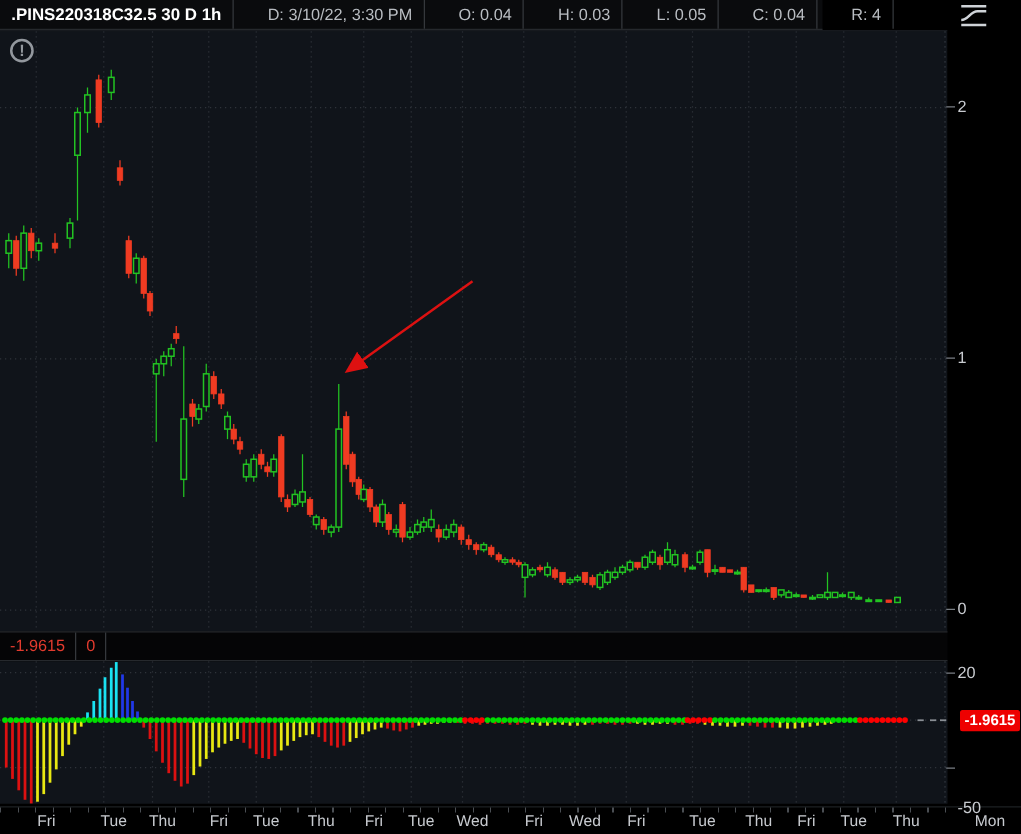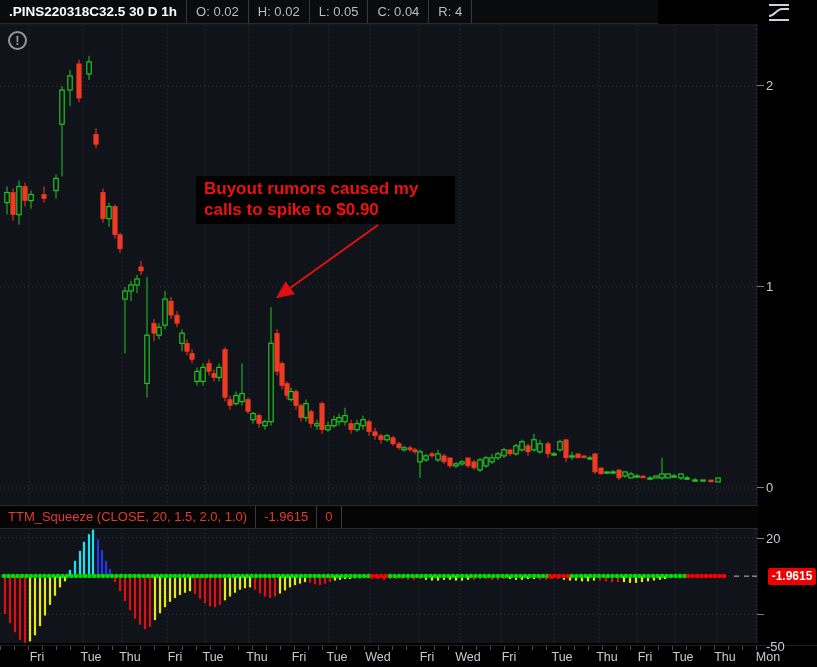--- a/index.html
+++ b/index.html
@@ -5,21 +5,21 @@
   * { margin:0; padding:0; box-sizing:border-box; }
   html,body { background:#000; }
   #app {
     position:relative; width:817px; height:667px; overflow:hidden;
     background:#000; font-family:"Liberation Sans", sans-serif;
     -webkit-font-smoothing:antialiased;
   }
   
   #header {
     position:absolute; left:0; top:0; width:658px; height:24px;
-    background:#0a0b0d; border-bottom:1px solid #26292d; display:flex; align-items:stretch;
+    background:#0a0b0d; border-bottom:1px solid #26292d; display:flex; align-items:stretch;gap:18px;
   }
   .hcell {
     padding:0 9px; line-height:23px; font-size:13px; color:#b9bdc2;
     border-right:1px solid #35383c; white-space:nowrap;
   }
   .hcell.title { color:#fff; font-weight:bold; font-size:13.5px; }
   #style-icon { position:absolute; right:25px; top:2px; width:26px; height:20px; cursor:pointer; }
   
   #main-plot {
     position:absolute; left:0; top:24px; width:758px; height:481px;
@@ -80,22 +80,23 @@
   }
   svg { position:absolute; left:0; top:0; }
 </style>
 </head>
 <body>
 
 <div id="app">
 
   <div id="header">
     <div class="hcell title">.PINS220318C32.5 30 D 1h</div>
-    <div class="hcell">O: 0.02</div>
-    <div class="hcell">H: 0.02</div>
+    <div class="hcell">D: 3/10/22, 3:30 PM</div>
+    <div class="hcell">O: 0.04</div>
+    <div class="hcell">H: 0.03</div>
     <div class="hcell">L: 0.05</div>
     <div class="hcell">C: 0.04</div>
     <div class="hcell">R: 4</div>
   </div>
 
   <div id="style-icon">
     <svg width="26" height="20" viewBox="0 0 26 20">
       <path d="M3 3 H23" stroke="#cfd3d8" stroke-width="2" fill="none"></path>
       <path d="M3 14 C 9 14, 10 7, 16 7 L23 7" stroke="#cfd3d8" stroke-width="2" fill="none"></path>
       <path d="M3 18 H23" stroke="#cfd3d8" stroke-width="2" fill="none"></path>
@@ -365,29 +366,24 @@
           <marker id="arrowhead" markerWidth="9" markerHeight="8" refX="7" refY="4" orient="auto">
             <polygon points="0 0, 9 4, 0 8" fill="#dd1111"></polygon>
           </marker>
         </defs>
         <line x1="378" y1="200" x2="279" y2="271" stroke="#dd1111" stroke-width="2" marker-end="url(#arrowhead)"></line>
       </svg>
   </div>
 
   <div id="info-icon"><span>!</span></div>
 
-  <div id="annotation-box">
-    <div>Buyout rumors caused my</div>
-    <div>calls to spike to $0.90</div>
-  </div>
 
   <div id="right-axis"></div>
 
   <div id="ind-label-bar">
-    <div class="icell">TTM_Squeeze (CLOSE, 20, 1.5, 2.0, 1.0)</div>
     <div class="icell">-1.9615</div>
     <div class="icell">0</div>
   </div>
 
   <div id="ind-plot">
     <svg id="ind-svg" width="758" height="114" viewBox="0 0 758 114">
         <line x1="29" y1="0" x2="29" y2="114" stroke="#2e333a" stroke-width="1" stroke-dasharray="1 3"></line>
         <line x1="83" y1="0" x2="83" y2="114" stroke="#2e333a" stroke-width="1" stroke-dasharray="1 3"></line>
         <line x1="122" y1="0" x2="122" y2="114" stroke="#2e333a" stroke-width="1" stroke-dasharray="1 3"></line>
         <line x1="167" y1="0" x2="167" y2="114" stroke="#2e333a" stroke-width="1" stroke-dasharray="1 3"></line>
@@ -714,21 +710,21 @@
       <div class="xlabel" style="left: 337px;">Tue</div>
       <div class="xlabel" style="left: 378px;">Wed</div>
       <div class="xlabel" style="left: 427px;">Fri</div>
       <div class="xlabel" style="left: 468px;">Wed</div>
       <div class="xlabel" style="left: 509px;">Fri</div>
       <div class="xlabel" style="left: 562px;">Tue</div>
       <div class="xlabel" style="left: 607px;">Thu</div>
       <div class="xlabel" style="left: 645px;">Fri</div>
       <div class="xlabel" style="left: 683px;">Tue</div>
       <div class="xlabel" style="left: 725px;">Thu</div>
-      <div class="xlabel" style="left: 768px; text-align: right;">Mon</div>
+      <div class="xlabel" style="left: 792px; text-align: right;">Mon</div>
     </div>
 
 <div class="ytick" style="top: 85px;"></div>
     <div class="ylabel" style="top: 85px;">2</div>
     <div class="ytick" style="top: 286px;"></div>
     <div class="ylabel" style="top: 286px;">1</div>
     <div class="ytick" style="top: 487px;"></div>
     <div class="ylabel" style="top: 487px;">0</div>
     <div class="ytick" style="top: 538px;"></div>
     <div class="ylabel" style="top: 538px;">20</div>

